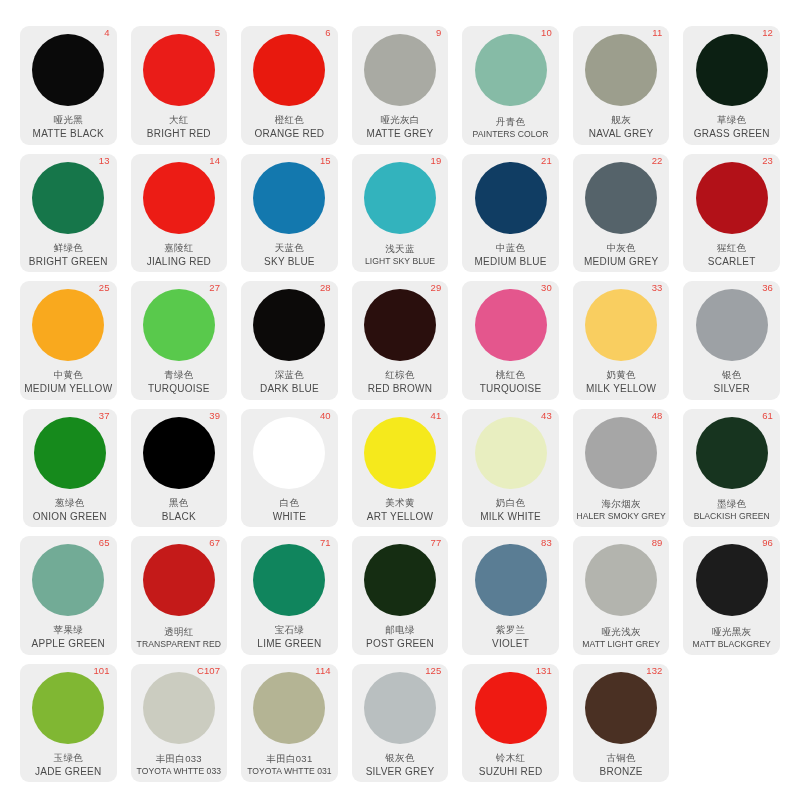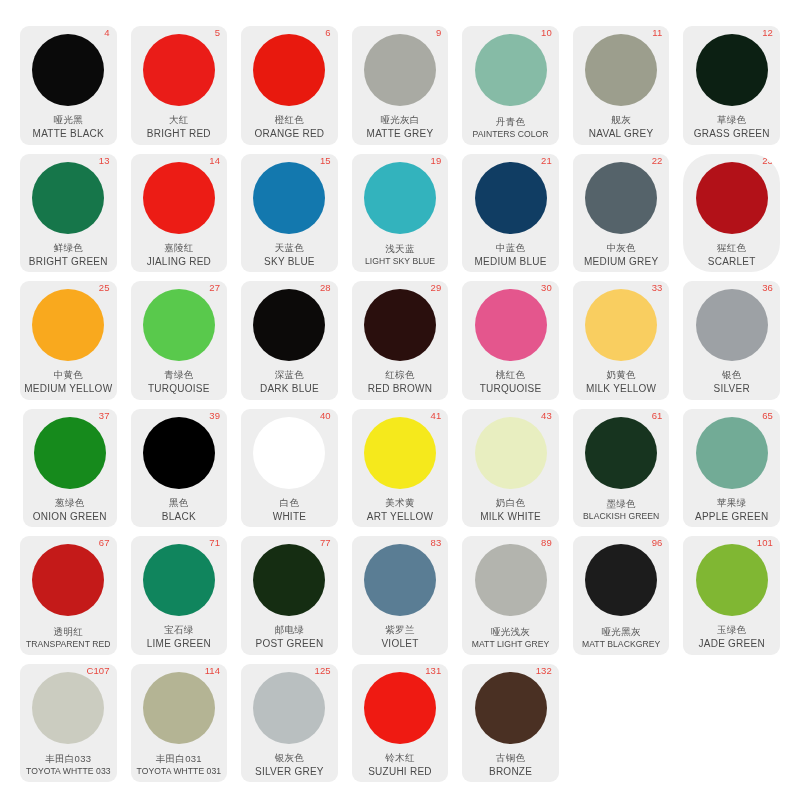--- a/index.html
+++ b/index.html
@@ -183,21 +183,21 @@
       </div>
     </div>
     <div class="swatch-card" style="background: rgb(238, 238, 238);">
       <span class="card-code" style="color: rgb(232, 71, 63);">22</span>
       <div class="color-dot" style="background: rgb(85, 99, 106);"></div>
       <div class="label-block">
         <span class="label-cn">中灰色</span>
         <span class="label-en">MEDIUM GREY</span>
       </div>
     </div>
-    <div class="swatch-card" style="background: rgb(238, 238, 238); border-radius: 29px;">
+    <div class="swatch-card" style="background: rgb(238, 238, 238);">
       <span class="card-code" style="color: rgb(232, 71, 63);">23</span>
       <div class="color-dot" style="background: rgb(178, 17, 24);"></div>
       <div class="label-block">
         <span class="label-cn">猩红色</span>
         <span class="label-en">SCARLET</span>
       </div>
     </div>
     <div class="swatch-card" style="background: rgb(238, 238, 238);">
       <span class="card-code" style="color: rgb(232, 71, 63);">25</span>
       <div class="color-dot" style="background: rgb(249, 169, 30);"></div>
@@ -288,20 +288,28 @@
     </div>
     <div class="swatch-card" style="background: rgb(238, 238, 238);">
       <span class="card-code" style="color: rgb(232, 71, 63);">43</span>
       <div class="color-dot" style="background: rgb(232, 238, 192);"></div>
       <div class="label-block">
         <span class="label-cn">奶白色</span>
         <span class="label-en">MILK WHITE</span>
       </div>
     </div>
     <div class="swatch-card" style="background: rgb(238, 238, 238);">
+      <span class="card-code" style="color: rgb(232, 71, 63);">48</span>
+      <div class="color-dot" style="background: rgb(166, 166, 166);"></div>
+      <div class="label-block">
+        <span class="label-cn">海尔烟灰</span>
+        <span class="label-en tight">HALER SMOKY GREY</span>
+      </div>
+    </div>
+    <div class="swatch-card" style="background: rgb(238, 238, 238);">
       <span class="card-code" style="color: rgb(232, 71, 63);">61</span>
       <div class="color-dot" style="background: rgb(23, 52, 31);"></div>
       <div class="label-block">
         <span class="label-cn">墨绿色</span>
         <span class="label-en tight">BLACKISH GREEN</span>
       </div>
     </div>
     <div class="swatch-card" style="background: rgb(238, 238, 238);">
       <span class="card-code" style="color: rgb(232, 71, 63);">65</span>
       <div class="color-dot" style="background: rgb(114, 171, 150);"></div>

